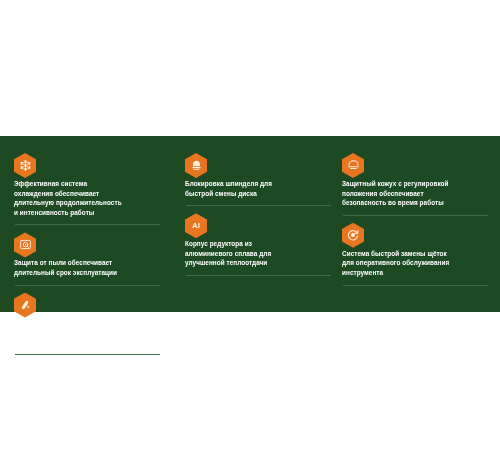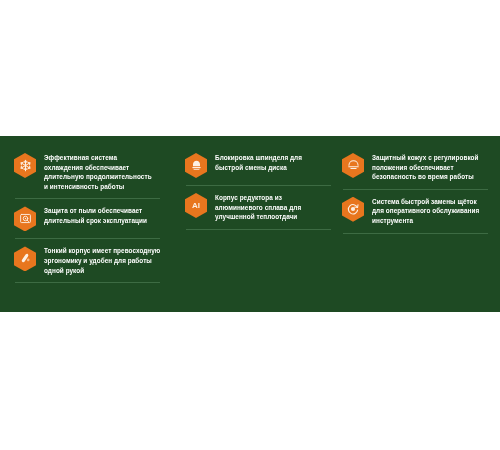--- a/index.html
+++ b/index.html
@@ -41,21 +41,21 @@
     flex: 0 0 157px;
     display: flex;
     flex-direction: column;
     box-sizing: border-box;
   }
   .column.mid { padding-left: 14px; }
   .column.right { padding-left: 14px; }
 
   .feature {
     display: flex;
-    flex-direction: row;
+    flex-direction: column;
     align-items: flex-start;
     padding: 6px 0 0 0;
     box-sizing: border-box;
   }
   .hexwrap {
     flex: 0 0 22px;
     width: 22px;
     height: 25px;
     margin-right: 8px;
     margin-top: 1px;

